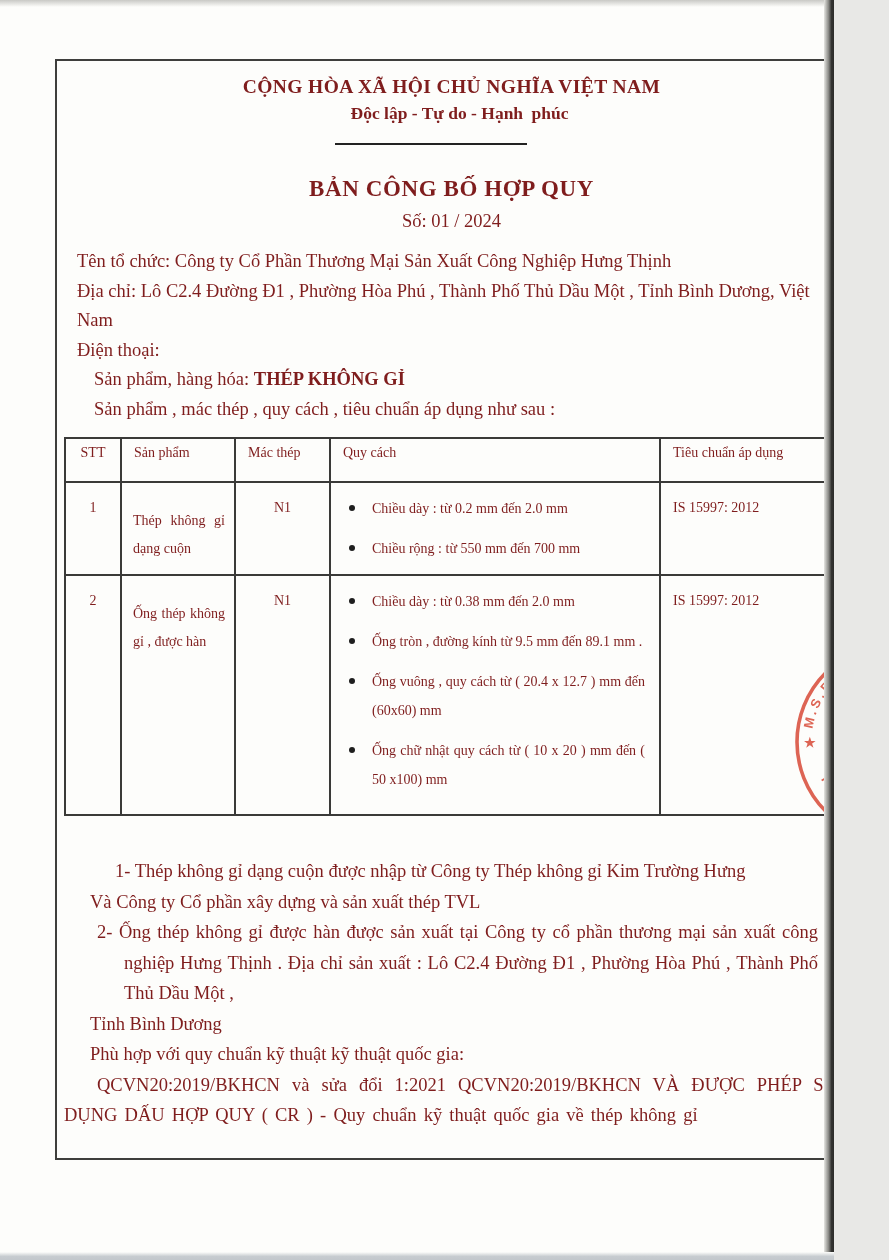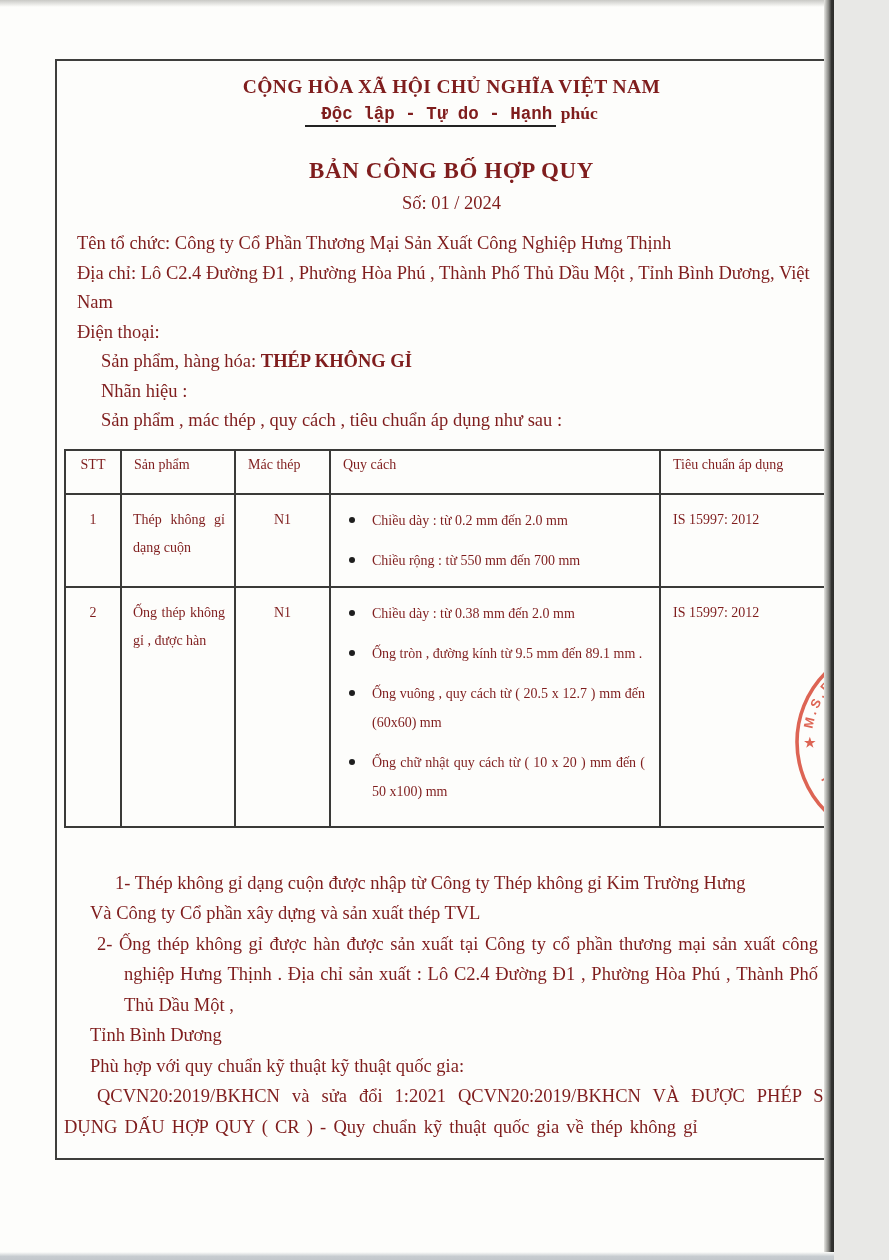--- a/index.html
+++ b/index.html
@@ -22,42 +22,42 @@
   
   .frame {
     position:absolute; left:55px; top:59px; width:793px; height:1101px;
     border:2px solid #3e3e3c;
   }
 
   .doc-header { text-align:center; padding-top:15px; }
   .national-title { font-size:19.5px; font-weight:bold; letter-spacing:0.4px; }
   .motto { font-size:17.5px; font-weight:bold; margin-top:5px; }
   .motto-underlined { display:inline-block; border-bottom:2px solid #222;
-    padding:0 4px 1px 16px;font-family:Liberation Mono, monospace; }
+    padding:0 4px 19px 16px; }
   .doc-title { font-size:23px; font-weight:bold; margin-top:31px; letter-spacing:0.6px; }
   .doc-number { font-size:18.5px; margin-top:9px; }
 
   .info { margin:15px 32px 0 20px; font-size:18.5px; line-height:29.5px; }
   .info p { text-align:left; }
-  .indent { margin-left:24px; }
+  .indent { margin-left:17px; }
   .bold { font-weight:bold; }
 
   table.spec {
     border-collapse:collapse; table-layout:fixed;
     margin:13px 0 0 7px; width:776px;
     font-size:14px; line-height:28px;
   }
   table.spec th, table.spec td {
     border:2px solid #3a3a38; vertical-align:top; font-weight:normal;
   }
   th.h { height:44px; vertical-align:middle; text-align:left; padding:0 6px 0 12px; }
   th.h-stt { text-align:center; padding:0; }
   td { padding-top:11px; }
   .c-stt { text-align:center; }
-  .c-sp  { padding:11px 9px 0 11px; text-align:justify; }
+  .c-sp  { padding:24px 9px 0 11px; text-align:justify; }
   .c-mt  { text-align:center; }
   .c-qc  { padding:11px 14px 0 9px; }
   .c-tc  { padding:11px 6px 0 12px; }
   .row-1 td { height:93px; }
   .row-2 td { height:240px; }
   ul.qc-list { list-style:none; }
   ul.qc-list li {
     position:relative; padding-left:32px; margin-bottom:11px;
     text-align:justify; line-height:29px;
   }
@@ -91,21 +91,20 @@
       <div class="motto"><span class="motto-underlined">Độc lập - Tự do - Hạnh</span><span> phúc</span></div>
       <div class="doc-title">BẢN CÔNG BỐ HỢP QUY</div>
       <div class="doc-number">Số: 01 / 2024</div>
     </div>
 
     <div class="info">
       <p>Tên tổ chức: Công ty Cổ Phần Thương Mại Sản Xuất Công Nghiệp Hưng Thịnh</p>
       <p>Địa chỉ: Lô C2.4 Đường Đ1 , Phường Hòa Phú , Thành Phố Thủ Dầu Một , Tỉnh Bình Dương, Việt Nam</p>
       <p>Điện thoại:</p>
       <p class="indent"><span>Sản phẩm, hàng hóa: </span><span class="bold">THÉP KHÔNG GỈ</span></p>
-      <p class="indent">Nhãn hiệu :</p>
       <p class="indent">Sản phẩm , mác thép , quy cách , tiêu chuẩn áp dụng như sau :</p>
     </div>
 
     <table class="spec">
       <colgroup>
         <col style="width:56px">
           <col style="width:114px">
           <col style="width:95px">
           <col style="width:330px">
           <col style="width:181px">
@@ -133,21 +132,21 @@
           <td class="c-tc">IS 15997: 2012</td>
         </tr>
         <tr class="row-2">
           <td class="c-stt">2</td>
           <td class="c-sp">Ống thép không gỉ , được hàn</td>
           <td class="c-mt">N1</td>
           <td class="c-qc">
             <ul class="qc-list">
               <li>Chiều dày : từ 0.38 mm đến 2.0 mm</li>
               <li>Ống tròn , đường kính từ 9.5 mm đến 89.1 mm .</li>
-              <li>Ống vuông , quy cách từ ( 20.5 x 12.7 ) mm đến (60x60) mm</li>
+              <li>Ống vuông , quy cách từ ( 20.4 x 12.7 ) mm đến (60x60) mm</li>
               <li>Ống chữ nhật quy cách từ ( 10 x 20 ) mm đến ( 50 x100) mm</li>
             </ul>
           </td>
           <td class="c-tc">IS 15997: 2012</td>
         </tr>
       </tbody>
     </table>
 
     <div class="notes">
       <p class="note1-l1">1-  Thép không gỉ dạng cuộn được nhập từ Công ty Thép không gỉ Kim Trường Hưng</p>

